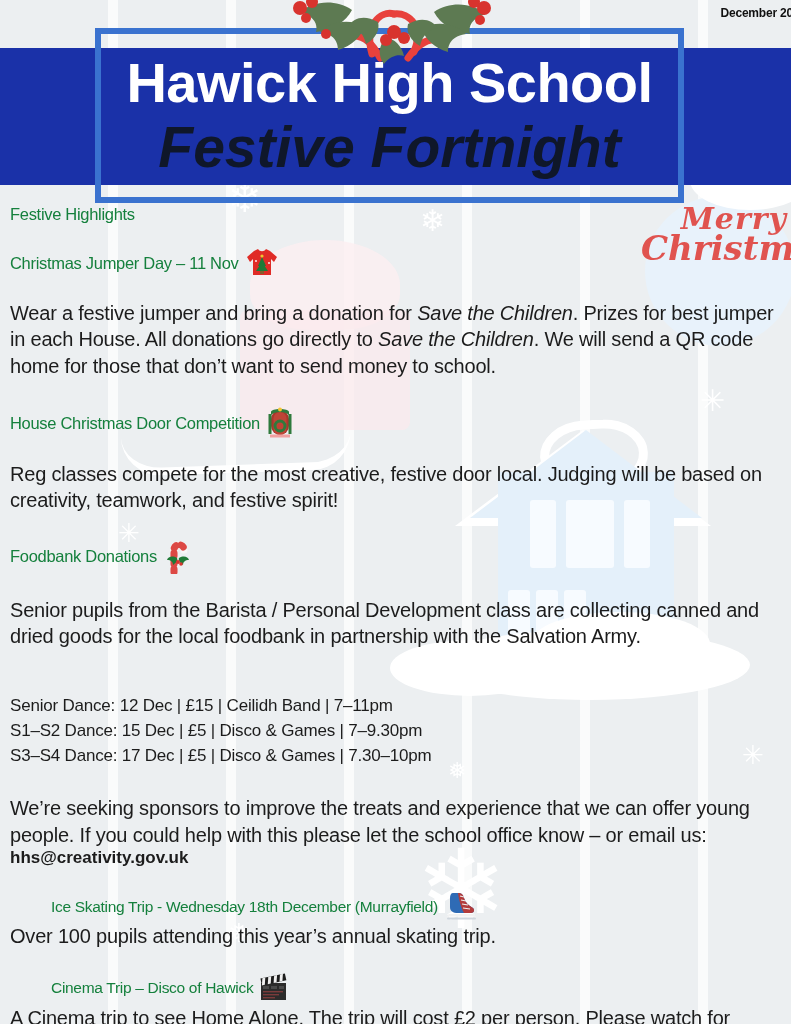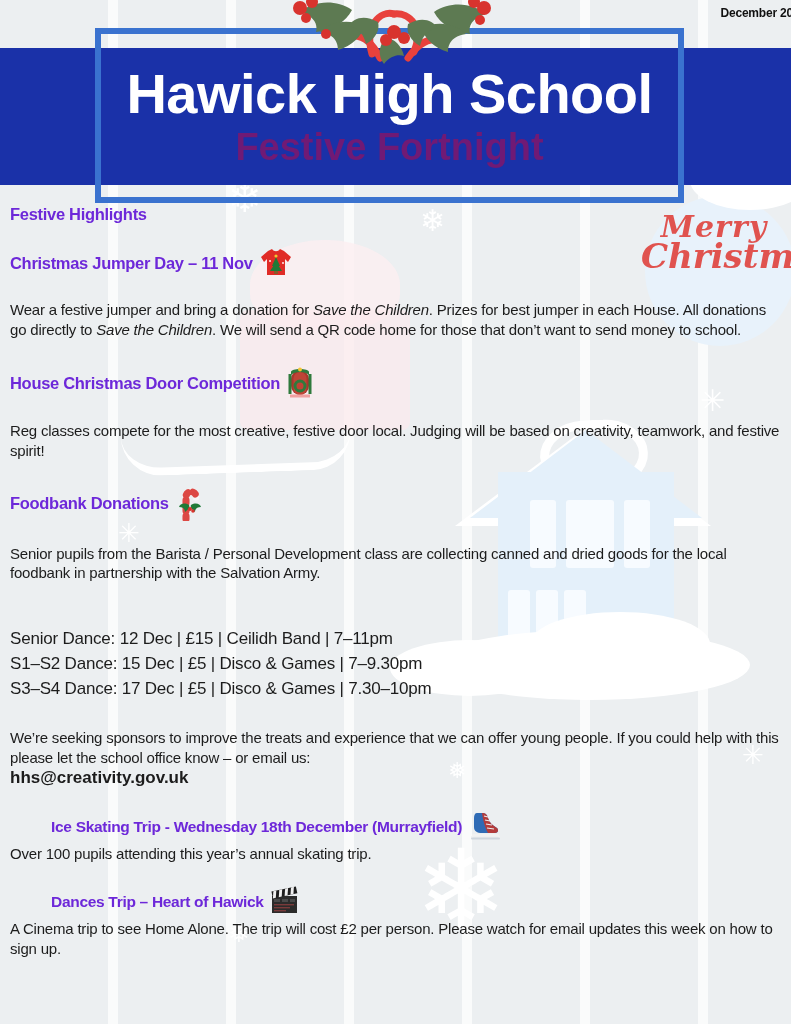--- a/index.html
+++ b/index.html
@@ -95,53 +95,53 @@
   .title-block{
     position:absolute;left:95px;top:48px;width:589px;height:137px;
     display:flex;flex-direction:column;align-items:center;justify-content:center;
     z-index:3;
   }
   .title-main{
     color:#ffffff;font-size:56px;font-weight:bold;letter-spacing:-.5px;
     line-height:1.08;text-align:center;
   }
   .title-sub{
-    color:#701a75;font-size:38px;font-weight:bold;
+    color:#0f172a;font-size:57px;font-weight:bold;font-style:italic;
     line-height:1.12;text-align:center;margin-top:2px;
   }
 
   .issue-date{
     position:absolute;right:-2px;top:6px;
     font-size:12px;font-weight:bold;color:#111;letter-spacing:-.2px;
     white-space:nowrap;z-index:6;
   }
 
   .merry-xmas{
-    position:absolute;right:4px;top:213px;width:146px;height:100px;z-index:5;
+    position:absolute;right:4px;top:205px;width:146px;height:100px;z-index:5;
     color:#e0534f;
     font-family:"DejaVu Serif", serif;
     font-style:italic;font-weight:bold;
-    text-align:center;line-height:.95;
+    text-align:right;line-height:.95;
   }
   .mx-1{font-size:30px;display:block;letter-spacing:1px;}
   .mx-2{font-size:34px;display:block;margin-top:-2px;letter-spacing:0px;}
 
   
   .content{
     position:absolute;left:0;top:205px;width:791px;
     padding:0 10px;box-sizing:border-box;z-index:2;
   }
   .sec-head{
-    font-size:16.5px;font-weight:bold;color:#6d28d9;
+    font-size:16.5px;font-weight:normal;color:#15803d;
     letter-spacing:-.3px;line-height:1.2;
     display:flex;align-items:center;gap:6px;
   }
   .sec-head.small{font-size:15.5px;margin-left:41px;}
   .para{
-    font-size:15px;color:#1c1c1c;line-height:1.33;
+    font-size:20px;color:#1c1c1c;line-height:1.33;
     letter-spacing:-.2px;
   }
   .para.tight{line-height:1.28;}
   .em-i{font-style:italic;}
   .emoji{font-size:30px;line-height:1;display:inline-block;}
   .emoji.sm{font-size:26px;}
   .sp-18{height:18px;}
   .sp-22{height:22px;}
   .sp-26{height:26px;}
 
@@ -341,21 +341,21 @@
         <path d="M4 26 L4 28 M31 26 L31 28" stroke="#f2f2f2" stroke-width="2"></path>
         <rect x="3" y="27.5" width="29" height="2" rx="1" fill="#cfd6dd"></rect>
       </svg>
     </span>
   </div>
   <div class="para tight">Over 100 pupils attending this year’s annual skating trip.</div>
 
   <div class="sp-22"></div>
 
   <div class="sec-head small">
-    <span>Dances Trip – Heart of Hawick</span>
+    <span>Cinema Trip – Disco of Hawick</span>
     <span class="emoji sm">
       <svg viewBox="0 0 30 30" width="30" height="30" aria-hidden="true">
         <rect x="2" y="11" width="25" height="17" fill="#2b2b2b"></rect>
         <g fill="#4a4a4a">
           <rect x="4" y="14" width="6" height="3"></rect>
             <rect x="12" y="14" width="6" height="3"></rect>
             <rect x="20" y="14" width="5" height="3"></rect>
         </g>
         <g fill="#7a3b3b">
           <rect x="4" y="19" width="20" height="1.4"></rect>

